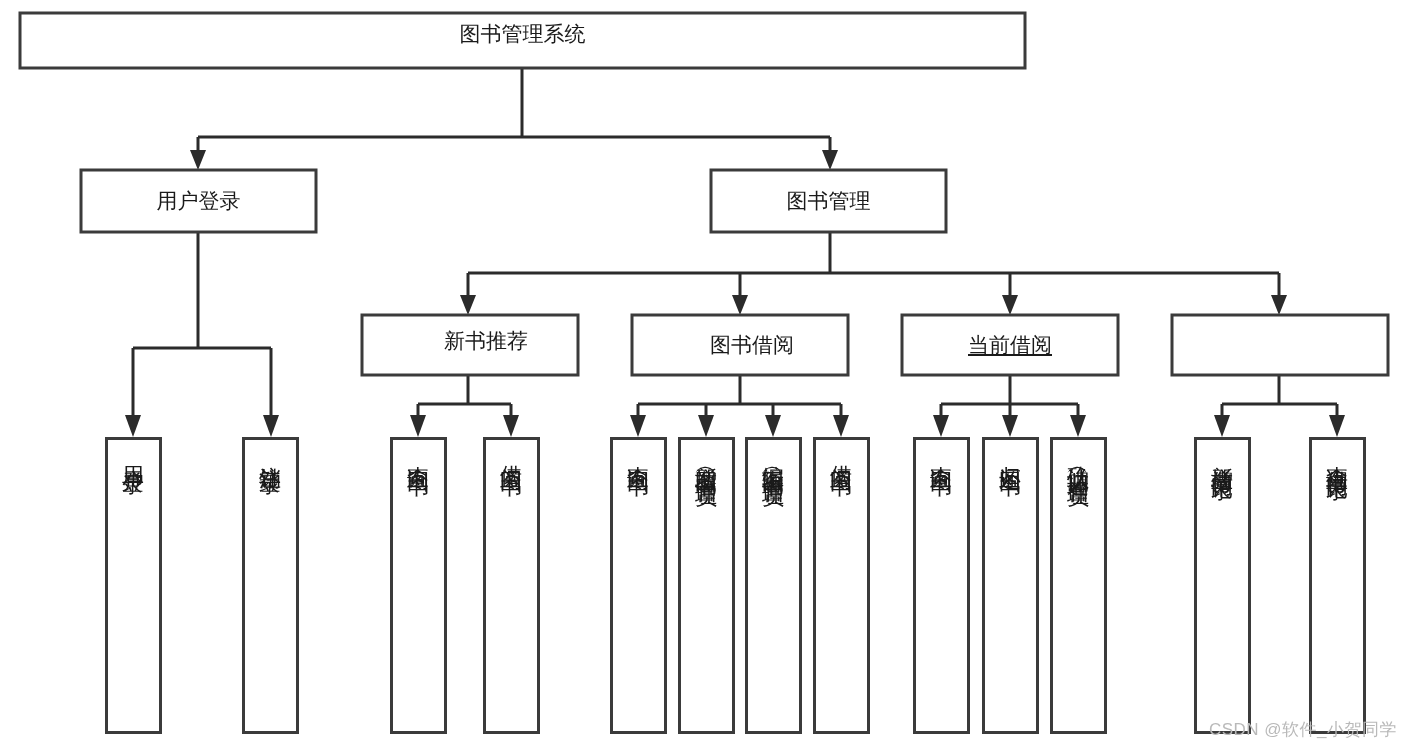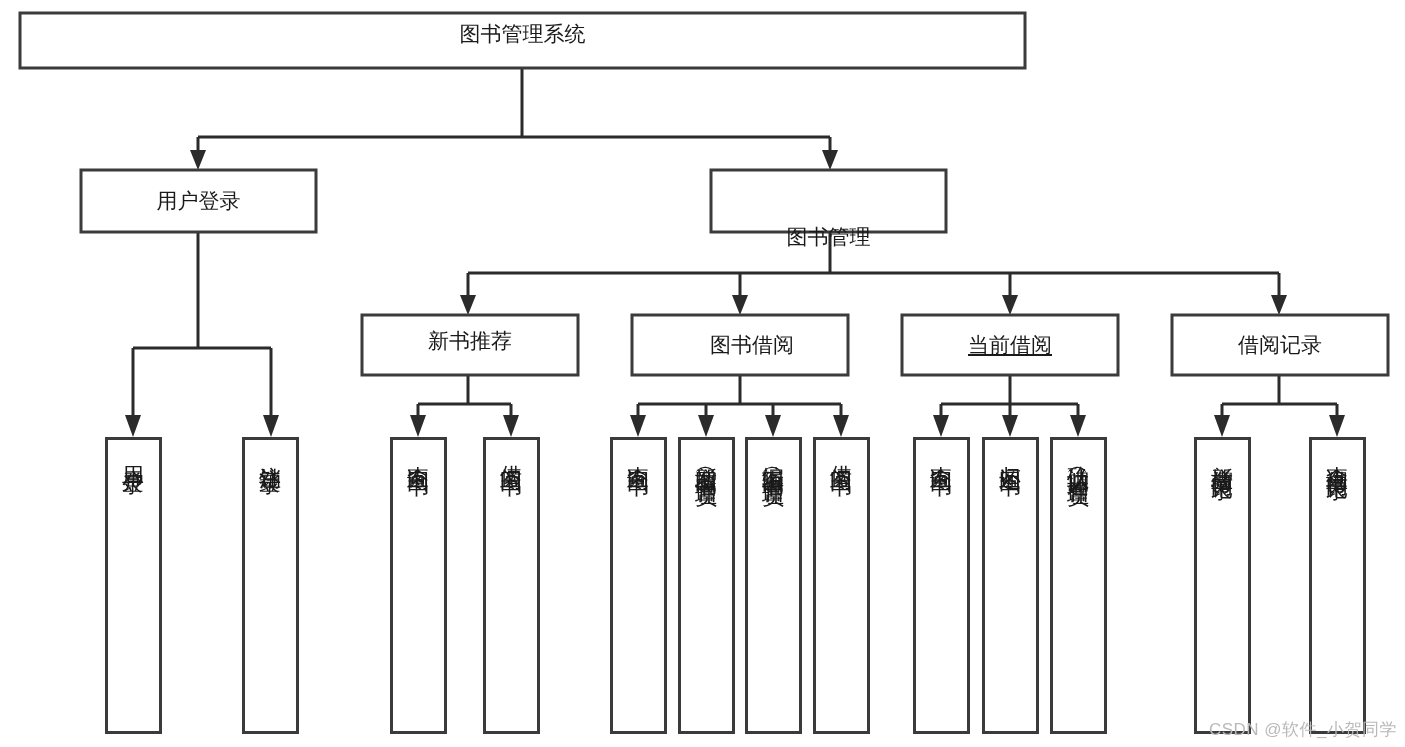--- a/index.html
+++ b/index.html
@@ -122,26 +122,25 @@
 
     <rect class="node-rect" x="362" y="315" width="216" height="60"></rect>
     <rect class="node-rect" x="632" y="315" width="216" height="60"></rect>
     <rect class="node-rect" x="902" y="315" width="216" height="60"></rect>
     <rect class="node-rect" x="1172" y="315" width="216" height="60"></rect>
   </svg>
 
   <div class="box-txt" style="left:20px;top:13px;width:1005px;height:42px;">图书管理系统</div>
 
   <div class="box-txt" style="left:81px;top:170px;width:235px;height:62px;">用户登录</div>
-  <div class="box-txt" style="left:711px;top:170px;width:235px;height:62px;margin-top:36px;">图书管理</div>
+  <div class="box-txt" style="left:711px;top:170px;width:235px;height:62px;">图书管理</div>
 
-  <div class="box-txt" style="left:362px;top:315px;width:216px;height:52px;">新书推荐</div>
+  <div class="box-txt" style="left:378px;top:315px;width:216px;height:52px;">新书推荐</div>
   <div class="box-txt" style="left:632px;top:315px;width:240px;height:60px;">图书借阅</div>
   <div class="box-txt" style="left:902px;top:315px;width:216px;height:60px;text-decoration:underline;">当前借阅</div>
-  <div class="box-txt" style="left:1172px;top:315px;width:216px;height:60px;">借阅记录</div>
 
   <div class="leaf-box" style="left:105px;top:437px;width:57px;height:297px;">
     <span class="vtext">用户登录</span>
   </div>
 
   <div class="leaf-box" style="left:242px;top:437px;width:57px;height:297px;">
     <span class="vtext">注销登录</span>
   </div>
 
   <div class="leaf-box" style="left:390px;top:437px;width:57px;height:297px;">

